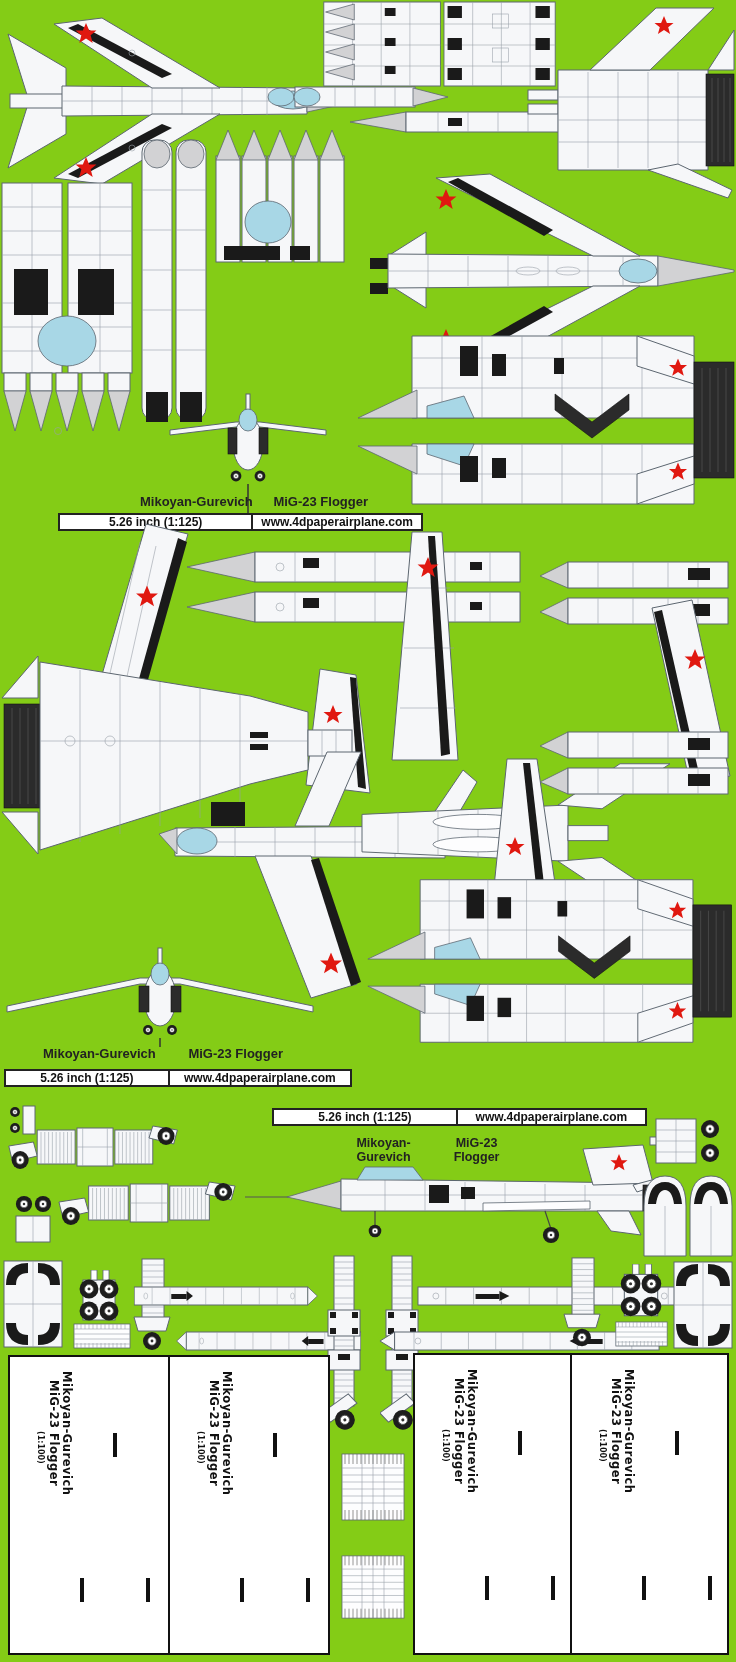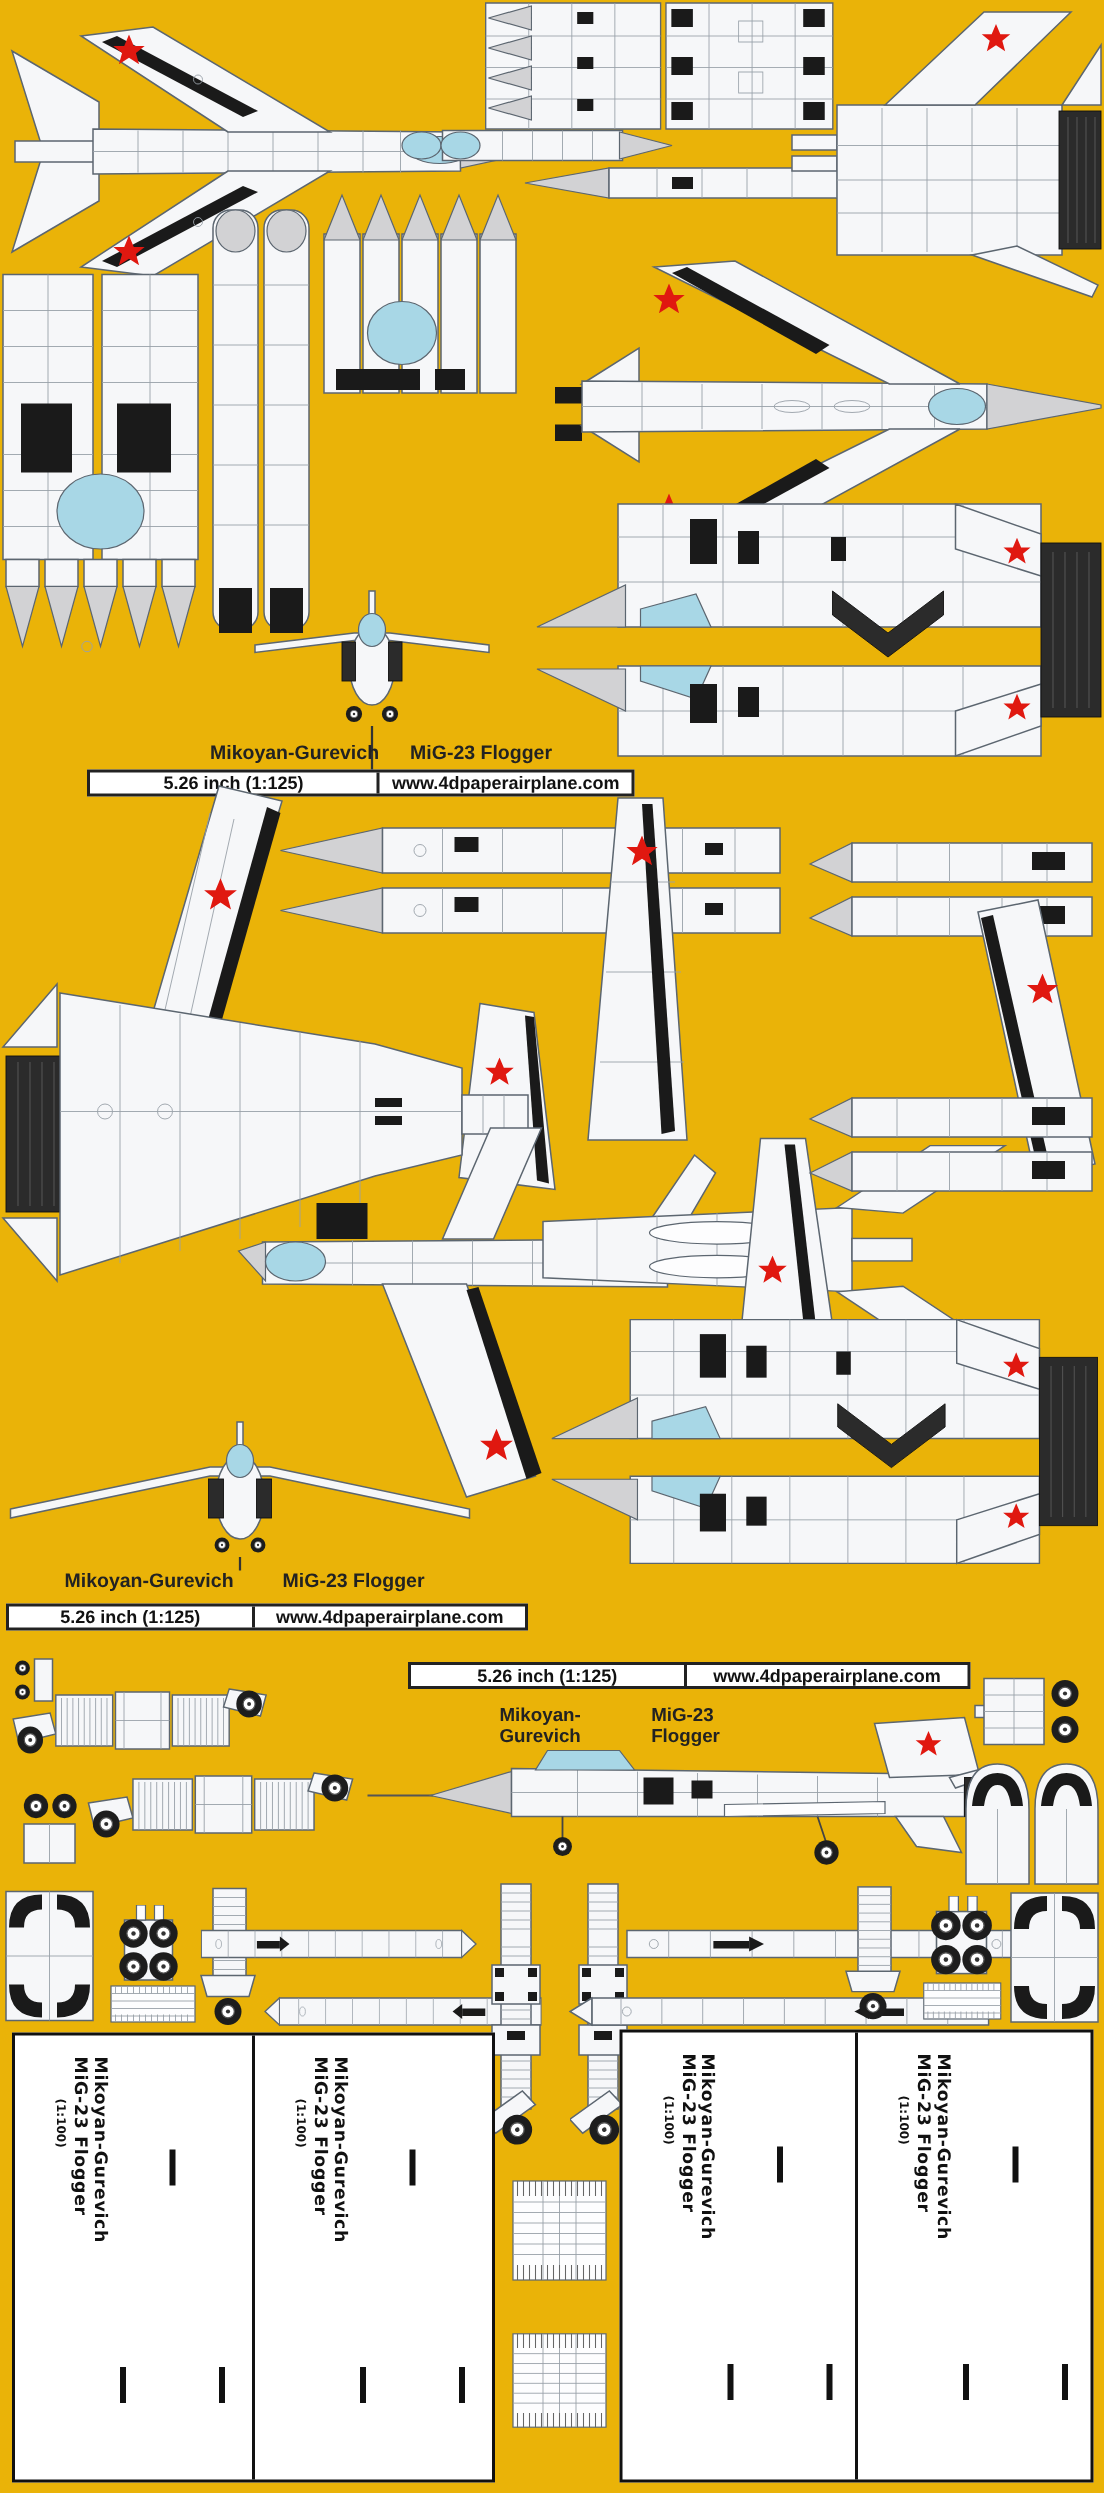--- a/index.html
+++ b/index.html
@@ -1,17 +1,17 @@
 <!DOCTYPE html>
 <html style="--star-red: #e01810; --canopy-blue: #a8d7e6; --nose-gray: #d2d2d4; --engine-dark: #2b2b2b; --line-gray: #5c6670; --detail-gray: #98a0a8; --body-fill: #f6f7f9; --black: #1a1a1a;"><head>
 <meta charset="utf-8">
 <style>
   html,body{margin:0;padding:0;background:#fff;}
   body{width:736px;height:1662px;font-family:"Liberation Sans",sans-serif;}
-  .sheet{position:relative;width:736px;height:1662px;background:#eab308;overflow:hidden;}
+  .sheet{position:relative;width:736px;height:1662px;background:#84cc16;overflow:hidden;text-align:center;}
   .part{position:absolute;}
   svg{display:block;overflow:visible;}
   .b{fill:var(--body-fill);stroke:var(--line-gray);stroke-width:1;}
   .b2{fill:#fdfdfe;stroke:var(--line-gray);stroke-width:0.8;}
   .d{fill:none;stroke:var(--detail-gray);stroke-width:0.6;}
   .cp{fill:var(--canopy-blue);stroke:var(--line-gray);stroke-width:0.8;}
   .ns{fill:var(--nose-gray);stroke:var(--line-gray);stroke-width:0.8;}
   .en{fill:var(--engine-dark);stroke:#111;stroke-width:0.6;}
   .bk{fill:var(--black);}
   .st{fill:var(--star-red);}

